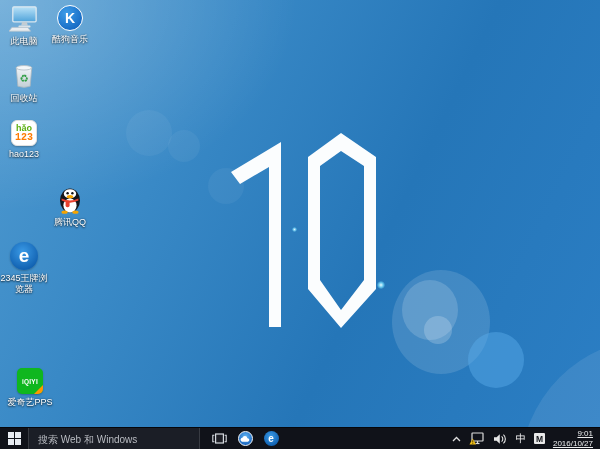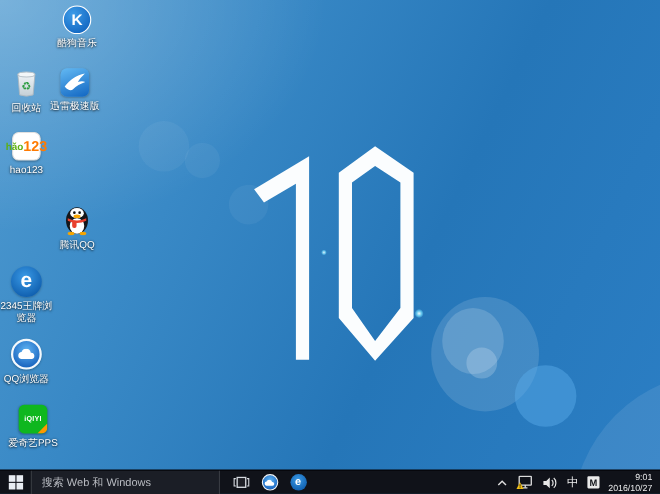--- a/index.html
+++ b/index.html
@@ -37,24 +37,24 @@
   .nowrap { white-space:nowrap; }
   .art { display:flex; align-items:center; justify-content:center; }
 
   .kugou { width:26px; height:26px; border-radius:50%; border:1.5px solid #fff;
            background:radial-gradient(circle at 35% 30%, #3d9ce8, #1468c2 80%);
            color:#fff; font-weight:bold; font-size:14px; display:flex; align-items:center; justify-content:center; }
   .xunlei { width:26px; height:26px; border-radius:6px;
             background:linear-gradient(160deg,#63b9f3,#1166c2);
             display:flex; align-items:center; justify-content:center; box-shadow:0 1px 2px rgba(0,0,0,.25); }
   .hao123 { width:26px; height:26px; border-radius:6px; background:#fff; border:1px solid #e0e0e0;
-            display:flex; flex-direction:row; align-items:center; justify-content:center; line-height:10px;
+            display:flex; flex-direction:column; align-items:center; justify-content:center; line-height:10px;
             box-shadow:0 1px 2px rgba(0,0,0,.25); }
   .hao123 .h1 { color:#5db012; font-weight:bold; font-size:9px; }
-  .hao123 .h2 { color:#ff7a00; font-weight:bold; font-size:13px; }
+  .hao123 .h2 { color:#ff7a00; font-weight:bold; font-size:10px;font-family:Liberation Mono, monospace; }
   .c2345 { width:28px; height:28px; border-radius:50%;
            background:radial-gradient(circle at 45% 35%, #3a9ae6, #0e5dad 80%);
            color:#fff; font-weight:bold; font-size:19px; display:flex; align-items:center; justify-content:center;
            box-shadow:0 1px 2px rgba(0,0,0,.25); }
   .qqbrow { position:relative; width:28px; height:28px; border-radius:50%; border:2px solid #f3f8fc;
             background:radial-gradient(circle at 50% 35%, #5fb3f2, #1a66c0 78%);
             display:flex; align-items:center; justify-content:center; box-shadow:0 1px 2px rgba(0,0,0,.25); }
   .iqiyi { position:relative; width:26px; height:26px; border-radius:5px; background:#0fb71f; overflow:hidden;
            display:flex; align-items:center; justify-content:center; box-shadow:0 1px 2px rgba(0,0,0,.25); }
   .iqiyi span { color:#fff; font-weight:bold; font-size:6.5px; letter-spacing:.2px; }
@@ -87,21 +87,21 @@
   .mini-qqb { position:relative; border:1.5px solid #f3f8fc; background:radial-gradient(circle at 50% 35%, #5fb3f2, #1a66c0 78%); }
   .mini-2345 { background:radial-gradient(circle at 45% 35%, #3a9ae6, #0e5dad 80%);
                color:#fff; font-weight:bold; font-size:10px; }
   .tb-spacer { flex:1; }
   .tray { display:flex; align-items:center; gap:0; }
   .tray-item { height:22px; display:flex; align-items:center; justify-content:center; padding:0 4px; cursor:pointer; }
   .ime-zh { color:#f0f0f0; font-size:10.5px; }
   .ime-m { width:11px; height:11px; background:#e9e9e9; color:#15171c; font-size:8.5px; font-weight:bold;
            display:flex; align-items:center; justify-content:center; border-radius:1px; }
   .clock { display:flex; flex-direction:column; align-items:flex-end; justify-content:center;
-           color:#ecedee; font-size:8px; line-height:9.5px; padding:0 7px 0 4px; cursor:default; }
+           color:#ecedee; font-size:8px; line-height:9.5px; padding:0 7px 0 4px; cursor:default;text-decoration:underline; }
 </style>
 </head>
 <body>
 
 <div class="screen">
 
   <div class="desktop">
 
     <div class="bokeh bk4"></div>
     <div class="bokeh bk5"></div>
@@ -113,20 +113,37 @@
     <div class="bokeh bk3"></div>
     <div class="spark sp1"></div>
     <div class="spark sp2"></div>
 
     <svg class="logo10" width="160" height="205" viewBox="0 0 160 205" aria-label="10">
       <polygon points="57,12 57,197 45,197 45,37 16,54 7,42" fill="#fbfdfe"></polygon>
       <path fill-rule="evenodd" fill="#fbfdfe" d="M117,3 L152,27 L152,159 L117,198 L84,159 L84,27 Z
                M117,21 L96,36 L96,150 L117,180 L140,150 L140,36 Z"></path>
     </svg>
 
+    <div class="dicon" id="ic-thispc">
+      <span class="art">
+        <svg width="30" height="28" viewBox="0 0 32 30">
+          <defs>
+              <linearGradient id="scr" x1="0" y1="0" x2="0" y2="1">
+            <stop offset="0" stop-color="#b9e2f8"></stop>
+                <stop offset="1" stop-color="#4fa3da"></stop>
+          </linearGradient>
+            </defs>
+          <rect x="4" y="2" width="25" height="16" rx="1.2" fill="url(#scr)" stroke="#dce8f0" stroke-width="1.4"></rect>
+          <path d="M14 18 h5 l1 4 h-7 z" fill="#c2cdd4"></path>
+          <rect x="10" y="22" width="13" height="2" rx="1" fill="#dde5ea"></rect>
+          <path d="M3 24 l17 0 3 4 -23 0 z" fill="#e9edf0" stroke="#b9c3ca" stroke-width="0.8"></path>
+        </svg>
+      </span>
+      <span class="label nowrap">此电脑</span>
+    </div>
 
     <div class="dicon" id="ic-kugou">
       <span class="art kugou">K</span>
       <span class="label nowrap">酷狗音乐</span>
     </div>
 
     <div class="dicon" id="ic-recycle">
       <span class="art">
         <svg width="28" height="28" viewBox="0 0 30 30">
           <defs>
@@ -136,28 +153,20 @@
           </linearGradient>
             </defs>
           <path d="M6.7 6.2 L23.3 6.2 L21.6 26 Q15 28.4 8.4 26 Z" fill="url(#bin)" stroke="#a9b5bd" stroke-width="0.8"></path>
           <ellipse cx="15" cy="6.2" rx="8.3" ry="2.4" fill="#f3f7f9" stroke="#b7c2c9" stroke-width="1"></ellipse>
           <text x="15" y="21" font-size="11" text-anchor="middle" fill="#2f9e44">♻</text>
         </svg>
       </span>
       <span class="label nowrap">回收站</span>
     </div>
 
-    <div class="dicon" id="ic-xunlei">
-      <span class="art xunlei">
-        <svg width="22" height="22" viewBox="0 0 24 24">
-          <path d="M2 16 C7.5 8.5 13.5 5 22 3 C18 7 16.5 9 15 11.5 C18 10.5 20.2 10.6 22.4 11.4 C17.5 13.2 13.5 15.2 10 19 C8 20.6 4.8 19.6 2 16 Z" fill="#fff"></path>
-        </svg>
-      </span>
-      <span class="label nowrap">迅雷极速版</span>
-    </div>
 
     <div class="dicon" id="ic-hao123">
       <span class="art hao123">
         <span class="h1">hǎo</span>
         <span class="h2">123</span>
       </span>
       <span class="label nowrap">hao123</span>
     </div>
 
     <div class="dicon" id="ic-qq">
@@ -176,28 +185,20 @@
         </svg>
       </span>
       <span class="label nowrap">腾讯QQ</span>
     </div>
 
     <div class="dicon" id="ic-2345">
       <span class="art c2345">e</span>
       <span class="label">2345王牌浏览器</span>
     </div>
 
-    <div class="dicon" id="ic-qqbrowser">
-      <span class="art qqbrow">
-        <svg width="16" height="10" viewBox="0 0 16 10">
-          <path d="M3.2 9.4 A3.3 3.3 0 0 1 3.6 2.9 A4.4 4.4 0 0 1 12 3.6 A2.9 2.9 0 0 1 12.6 9.4 Z" fill="#fff"></path>
-        </svg>
-      </span>
-      <span class="label nowrap">QQ浏览器</span>
-    </div>
 
     <div class="dicon" id="ic-iqiyi">
       <span class="art iqiyi">
         <span>iQIYI</span>
         <i class="corner"></i>
       </span>
       <span class="label nowrap">爱奇艺PPS</span>
     </div>
 
   </div>

